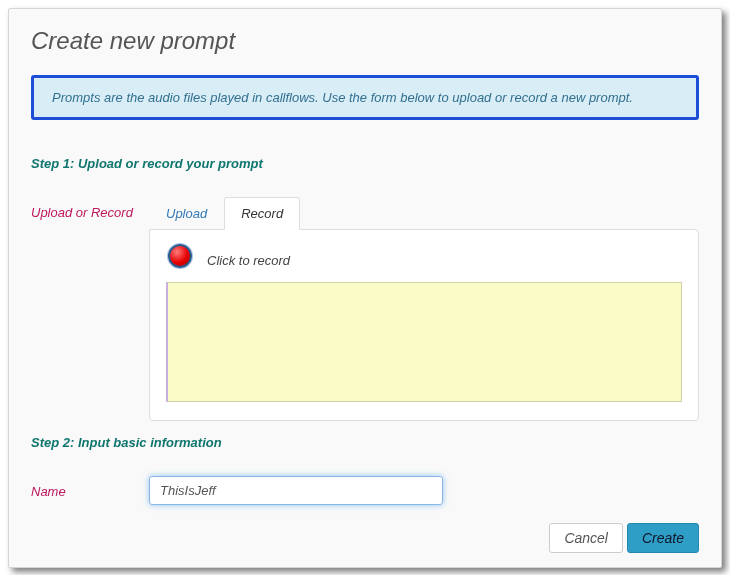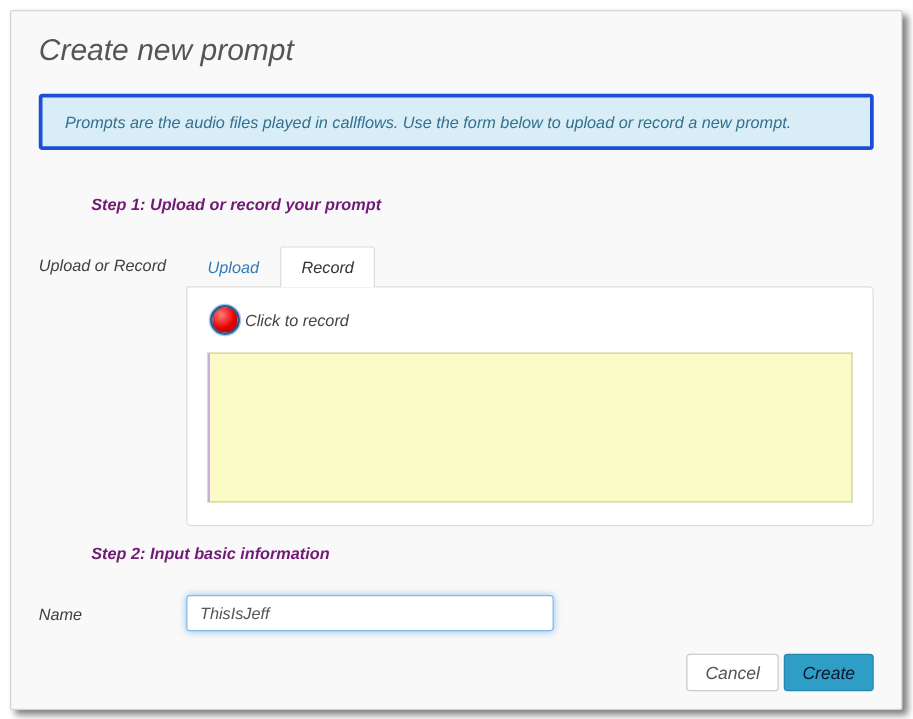--- a/index.html
+++ b/index.html
@@ -29,34 +29,33 @@
       border: 3px solid #1d4ed8;
       color: #31708f;
       border-radius: 3px;
       padding: 12px 18px;
       font-size: 13px;
       margin-bottom: 36px;
     }
     .step-heading {
       font-size: 13px;
       font-weight: 700;
-      color: #701a75;
+      color: #0f766e;
       margin-bottom: 26px;
-      margin-left: 42px;
     }
     .form-row {
       display: flex;
       align-items: flex-start;
       margin-bottom: 14px;
     }
     .row-label {
       width: 118px;
       flex-shrink: 0;
       font-size: 13px;
-      color: #404040;
+      color: #be185d;
       padding-top: 8px;
     }
     .row-content {
       flex: 1;
     }
     .tabs {
       display: flex;
       margin-bottom: -1px;
       position: relative;
       z-index: 2;
@@ -80,22 +79,22 @@
     }
     .tab-body {
       border: 1px solid #ddd;
       border-radius: 4px;
       border-top-left-radius: 0;
       background: #fff;
       padding: 14px 14px 18px 14px;
     }
     .record-row {
       display: flex;
-      align-items: center;
-      gap: 4px;
+      align-items: flex-end;
+      gap: 15px;
       margin-bottom: 14px;
       padding-left: 4px;
     }
     .record-btn {
       width: 24px;
       height: 24px;
       border-radius: 50%;
       background: radial-gradient(circle at 35% 30%, #ff7b7b 0%, #e80000 55%, #a00000 100%);
       border: 2px solid #2b5b90;
       box-shadow: 0 0 0 1px #a9c6e6;

